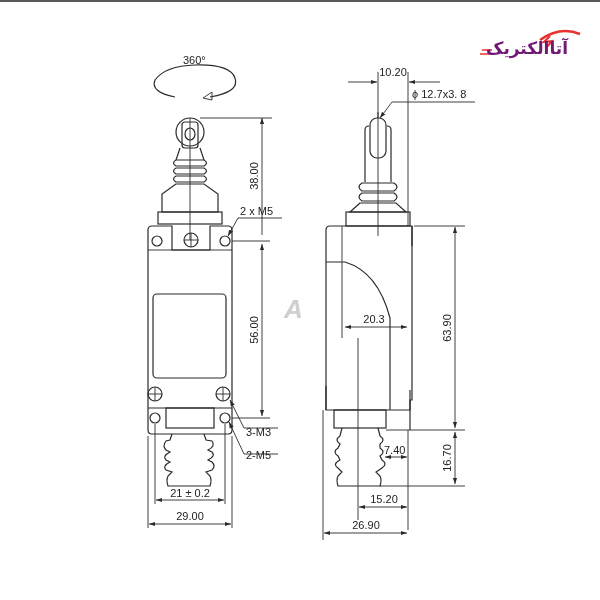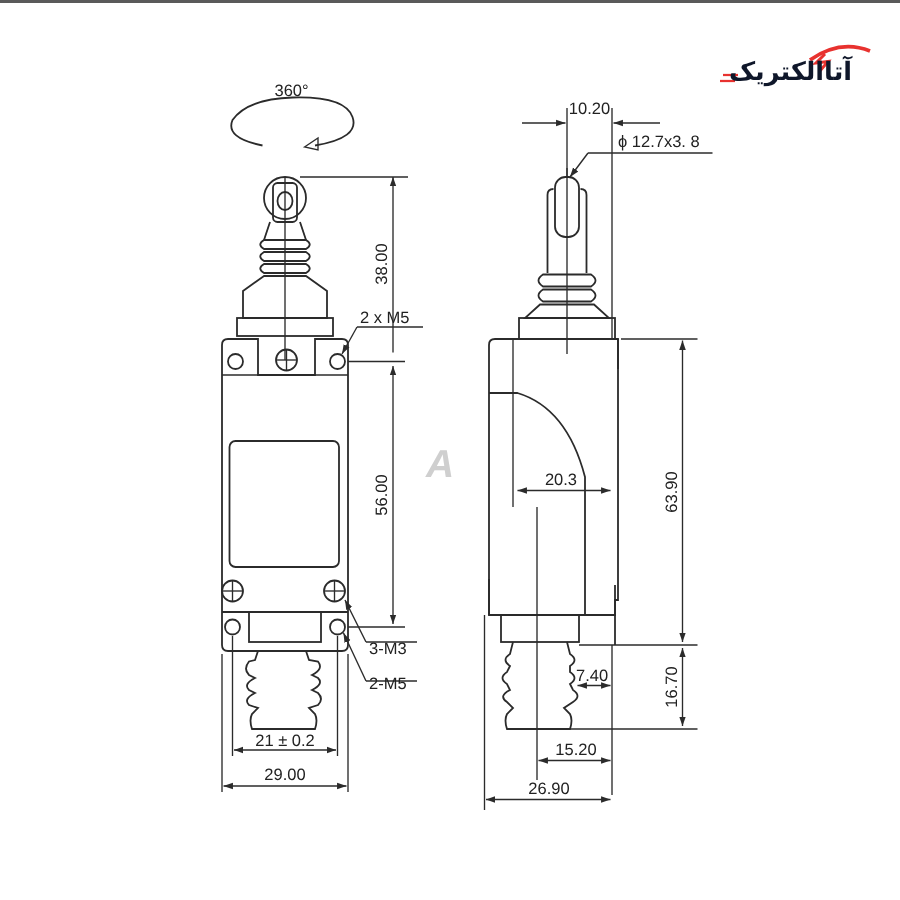--- a/index.html
+++ b/index.html
@@ -1,19 +1,19 @@
 <!DOCTYPE html>
 <html><head>
   <meta charset="utf-8">
   <style>
     html, body { margin: 0; padding: 0; background: #ffffff; }
     body { width: 600px; height: 600px; position: relative; overflow: hidden; font-family: "Liberation Sans", sans-serif; }
     .topbar { position: absolute; left: 0; top: 0; width: 600px; height: 2px; background: #5a5a5a; }
     .logo { position: absolute; left: 480px; top: 26px; width: 110px; height: 40px; }
-    .logo-text { position: absolute; left: 6px; top: 12px; font-size: 17px; font-weight: bold; color: #0f172a; font-family: "DejaVu Sans", sans-serif; direction: rtl; letter-spacing: -0.5px; white-space: nowrap; }
+    .logo-text { position: absolute; left: 6px; top: 12px; font-size: 17px; font-weight: bold; color: #701a75; font-family: "DejaVu Sans", sans-serif; direction: rtl; letter-spacing: -0.5px; white-space: nowrap; }
     svg.drawing { position: absolute; left: 0; top: 0; }
     .dim-text { font-family: "Liberation Sans", sans-serif; font-size: 11px; fill: #222; }
     .ln { stroke: #2b2b2b; stroke-width: 1.2; fill: none; }
     .thin { stroke: #2b2b2b; stroke-width: 0.9; fill: none; }
   </style>
 </head>
 <body>
 
 <div class="topbar"></div>
 

